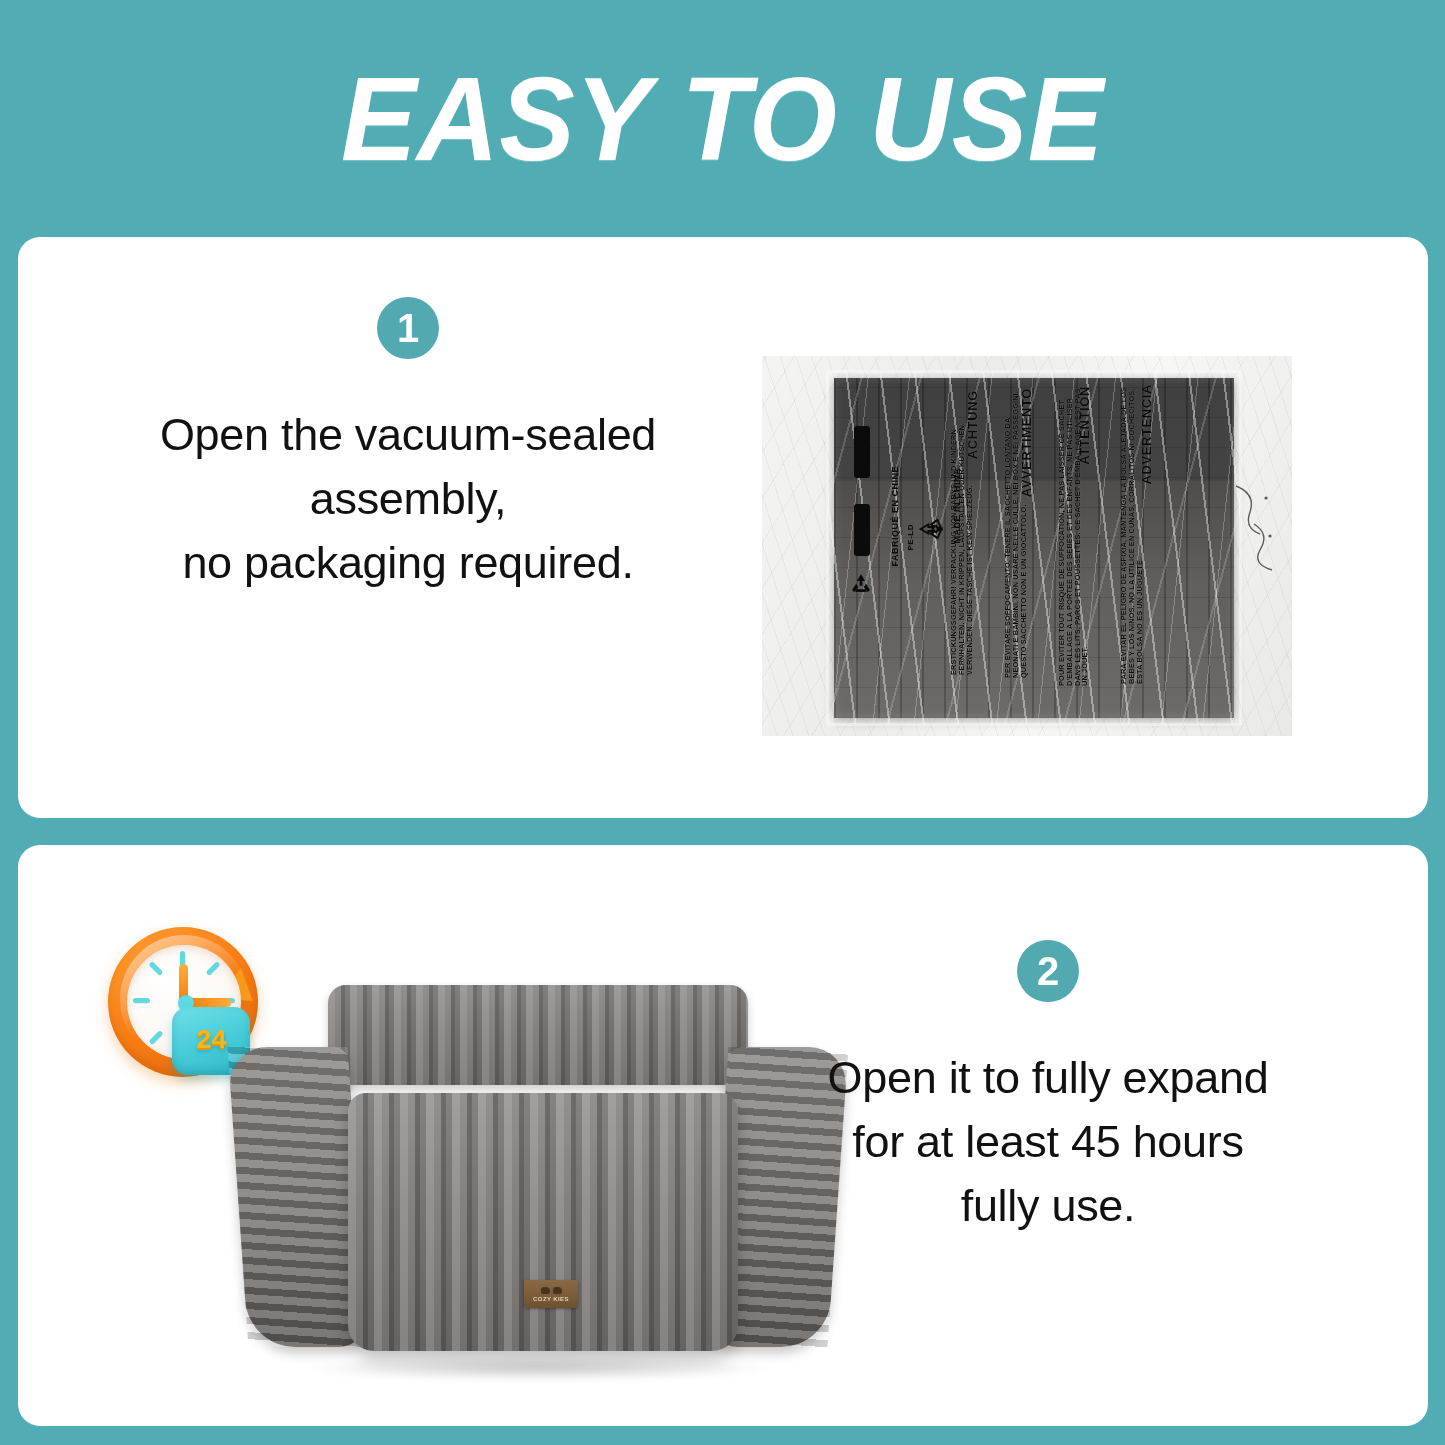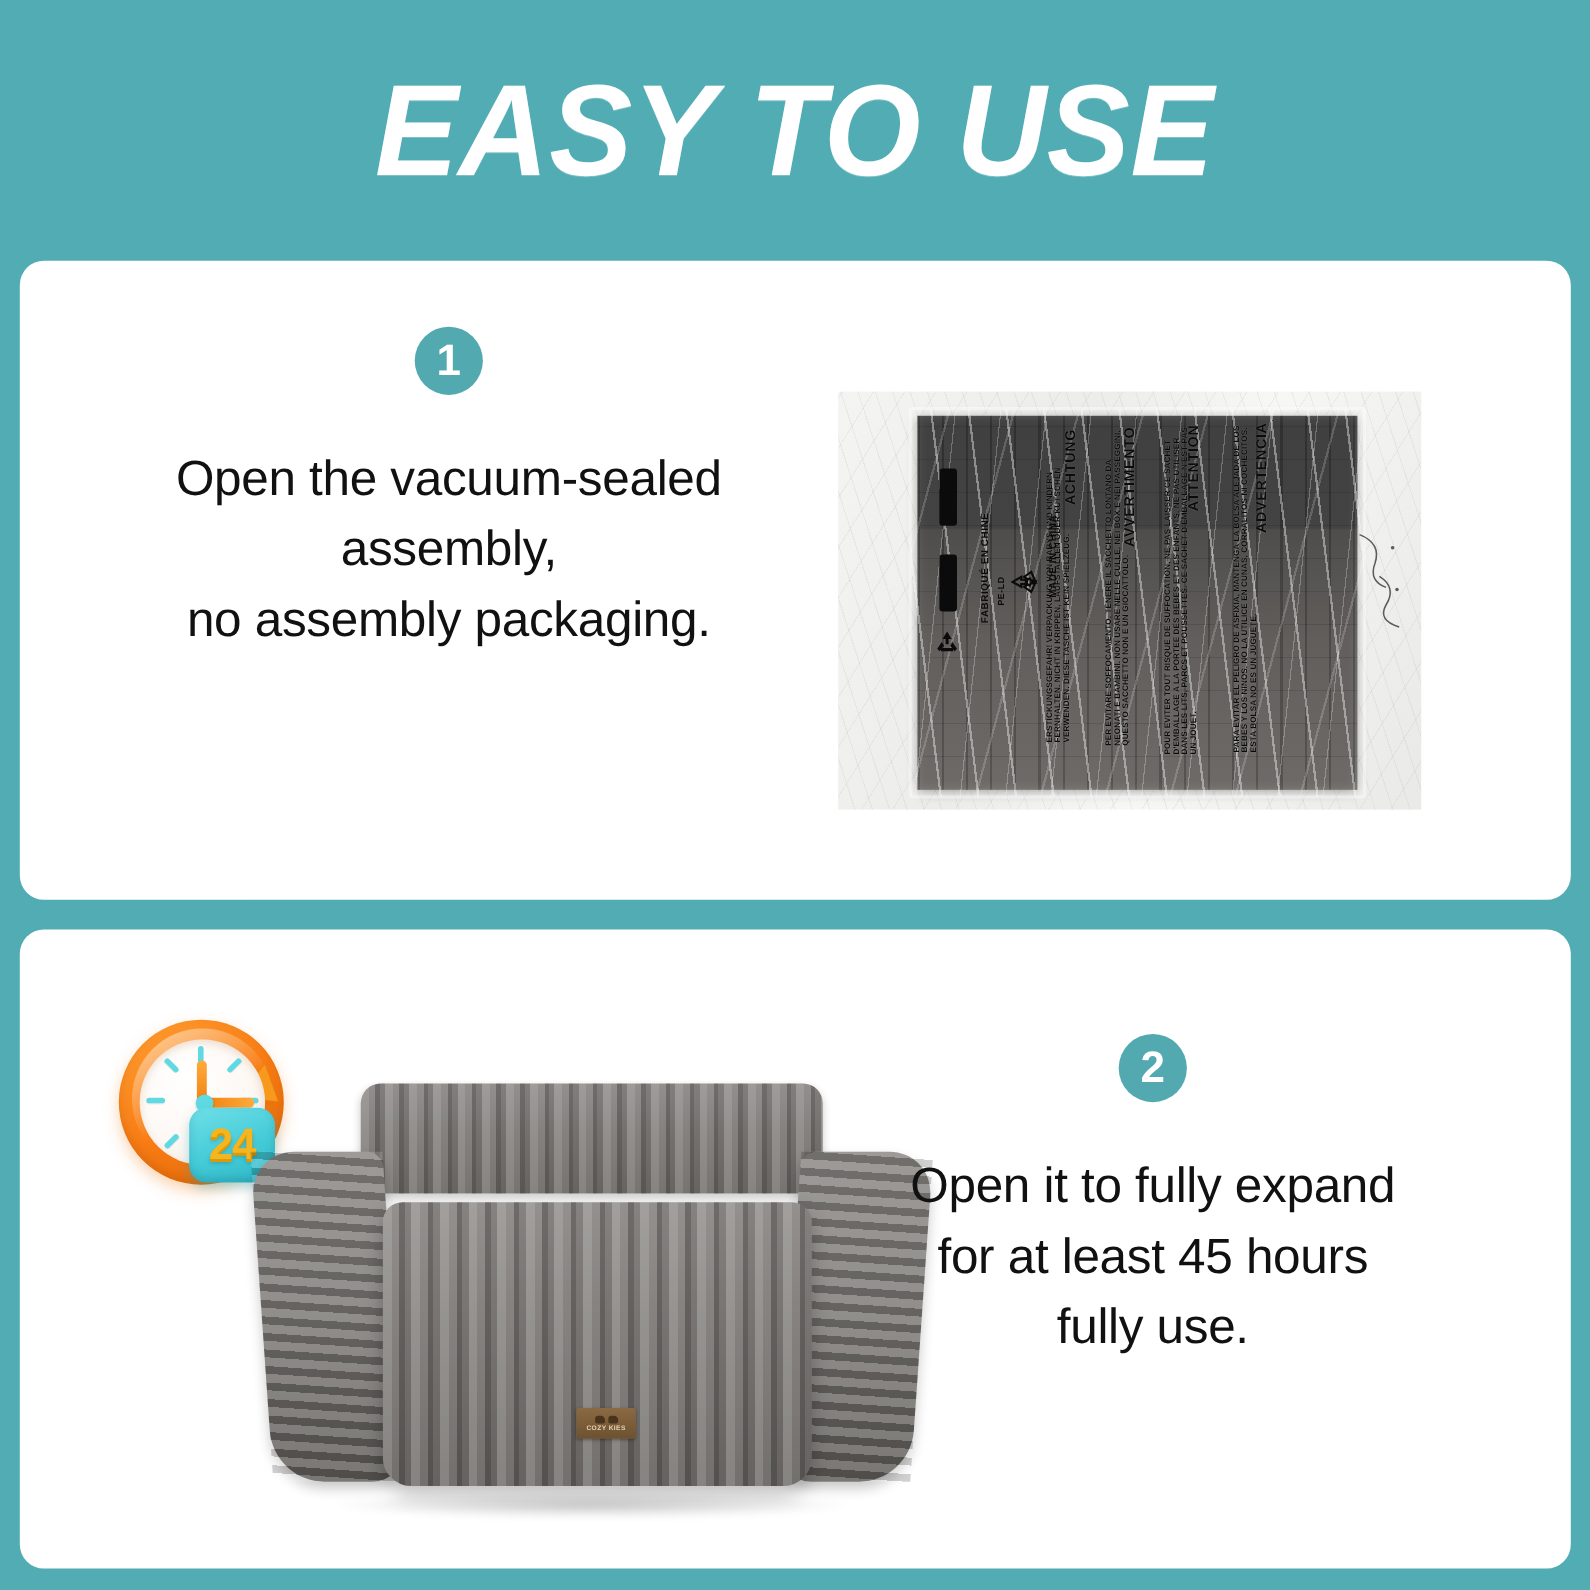--- a/index.html
+++ b/index.html
@@ -179,22 +179,22 @@
     filter:drop-shadow(0 3px 4px rgba(200,110,10,.4));
   }
   .badge24{
     position:absolute; left:72px; top:92px; width:78px; height:68px;
     border-radius:16px;
     background:linear-gradient(160deg,#6fe0e8 0%,#45cbd8 55%,#2fb7c6 100%);
     box-shadow:0 5px 10px rgba(40,160,180,.35), inset 0 -4px 8px rgba(20,120,140,.3);
     display:flex; align-items:center; justify-content:center;
   }
   .badge24 span{
-    color:#f5b51f; font-size:40px; font-weight:700;
-    font-family:Liberation Sans, sans-serif;
+    color:#f5b51f; font-size:27px; font-weight:700;
+    font-family:Liberation Mono, monospace;
     line-height:1; letter-spacing:-1px;
     text-shadow:0 2px 0 #d99a0c, 0 3px 4px rgba(0,0,0,.2);
   }
 
   
   .bed-wrap{ position:absolute; left:238px; top:985px; width:600px; height:390px; }
 
   .bed-back{
     position:absolute; left:90px; top:0px; width:420px; height:100px;
     background:linear-gradient(180deg,#8b8886 0%,#7c7976 45%,#6e6b68 100%);
@@ -263,21 +263,21 @@
   <div class="header-title">EASY TO USE</div>
 </div>
 
 <div class="card" id="card-1">
 
   <div class="step-text" id="step1-text">
     <div class="step-badge">1</div>
     <div class="step-lines">
       <span class="ln">Open the vacuum-sealed</span>
       <span class="ln">assembly,</span>
-      <span class="ln">no assembly packaging.</span>
+      <span class="ln">no packaging required.</span>
     </div>
   </div>
 
   <div class="pkg-wrap" style="left:744px; top:119px;">
     <div class="pkg-bag"></div>
     <div class="pkg-block"></div>
     <div class="pkg-seal"></div>
 
     <div class="warn-group" style="left:392px; top:28px; height:300px;">
       <div class="warn-col warn-head">ADVERTENCIA</div>

